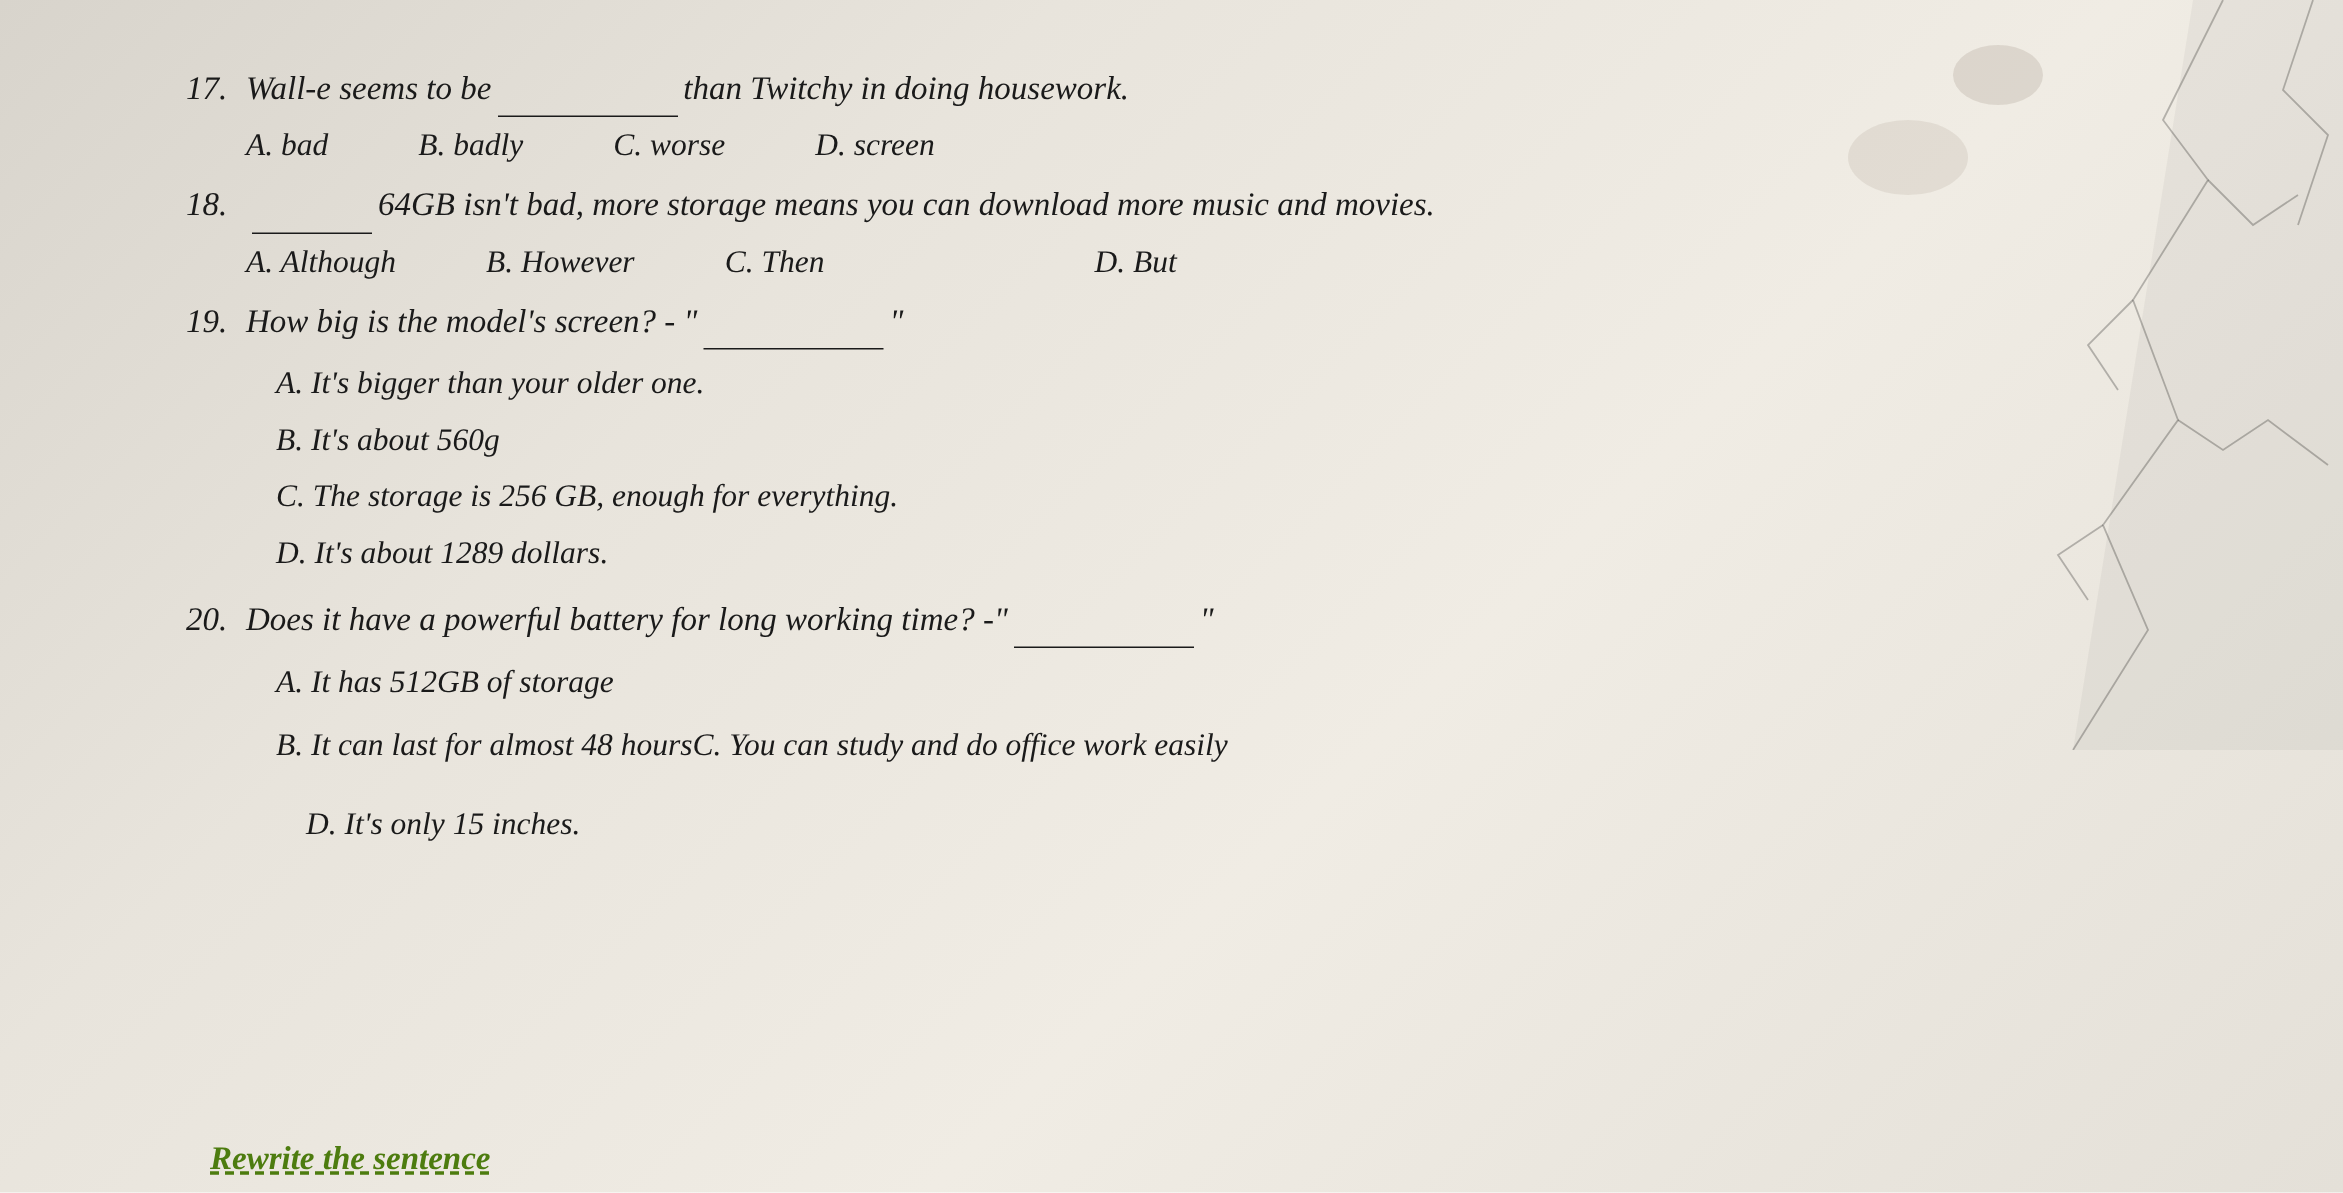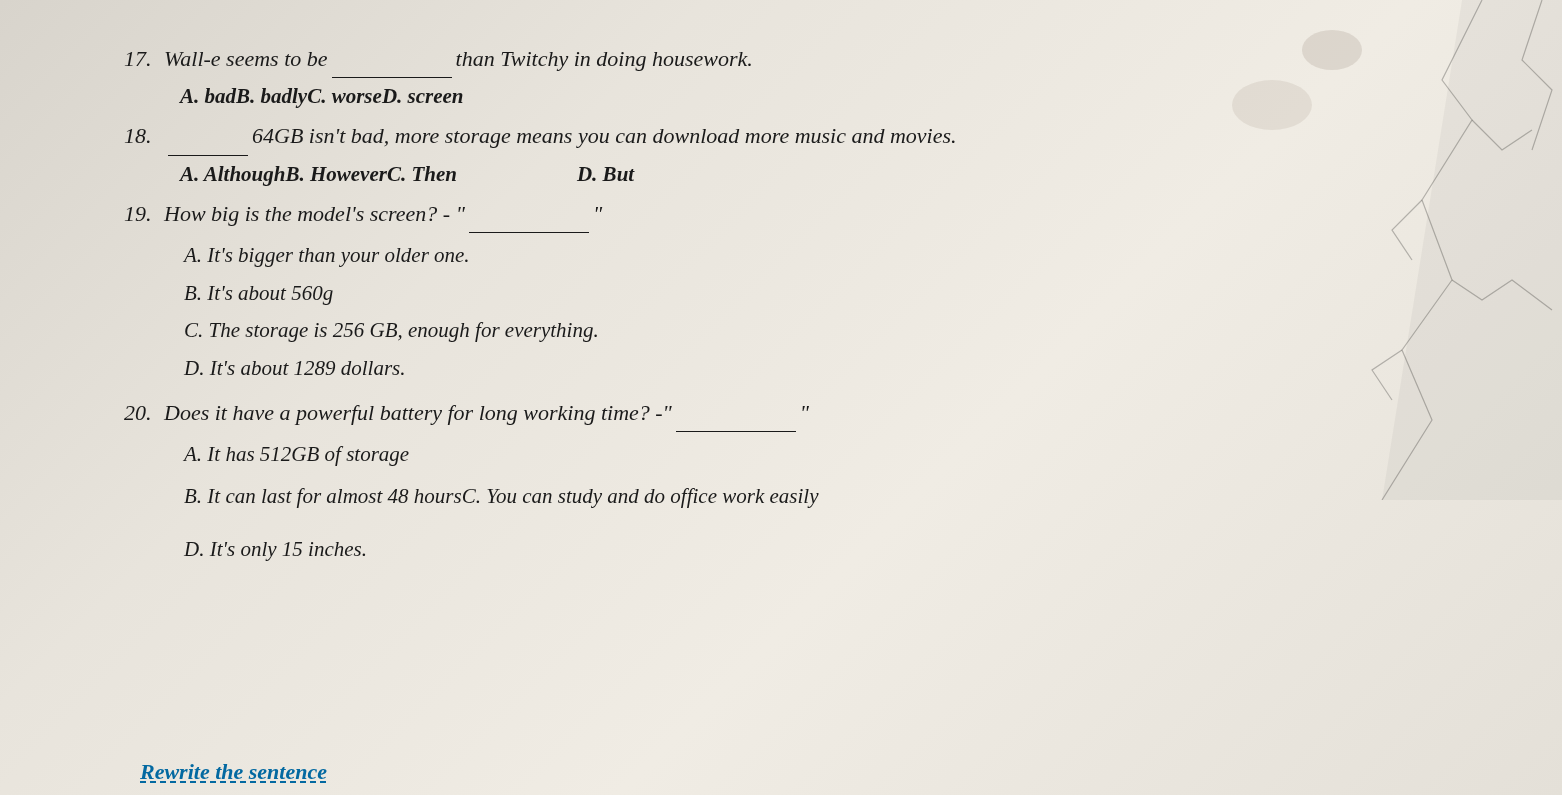--- a/index.html
+++ b/index.html
@@ -69,23 +69,23 @@
       margin: 0 4px;
       vertical-align: bottom;
     }
 
     .blank-short {
       width: 80px;
     }
 
     .options-row {
       display: flex;
-      margin-left: 56px;
+      gap: 60px;
+      margin-left: 40px;
       margin-bottom: 4px;
-      font-weight: bold;
     }
 
     .option {
       font-size: 21px;
       font-style: italic;
     }
 
     .sub-options {
       margin-left: 60px;
       margin-bottom: 4px;
@@ -100,21 +100,21 @@
 
     .rewrite-label {
       position: absolute;
       bottom: 10px;
       left: 140px;
       font-size: 22px;
       font-style: italic;
       font-weight: bold;
       text-decoration: underline;
       text-decoration-style: dashed;
-      color: #0369a1;
+      color: #4d7c0f;
       font-family: Liberation Serif, serif;
     }
 
     .crack-svg {
       position: absolute;
       top: 0;
       right: 0;
       width: 400px;
       height: 500px;
       pointer-events: none;
@@ -202,21 +202,21 @@
       <span class="question-text">"</span>
     </div>
     <div class="sub-options">
       <div style="display:flex; gap: 60px; margin-bottom:4px;">
         <span class="sub-option">A. It has 512GB of storage</span>
       </div>
       <div style="display:flex; align-items:baseline; margin-bottom:4px;">
         <span class="sub-option">B. It can last for almost 48 hours</span>
         <span class="sub-option">C. You can study and do office work easily</span>
       </div>
-      <div style="margin-top: 16px;">
+      <div style="margin-top: 16px; margin-left: 20px;">
         <span class="sub-option">D. It's only 15 inches.</span>
       </div>
     </div>
   </div>
 
 </div>
 
 <div class="rewrite-label">Rewrite the sentence</div>
 
 </body></html>

